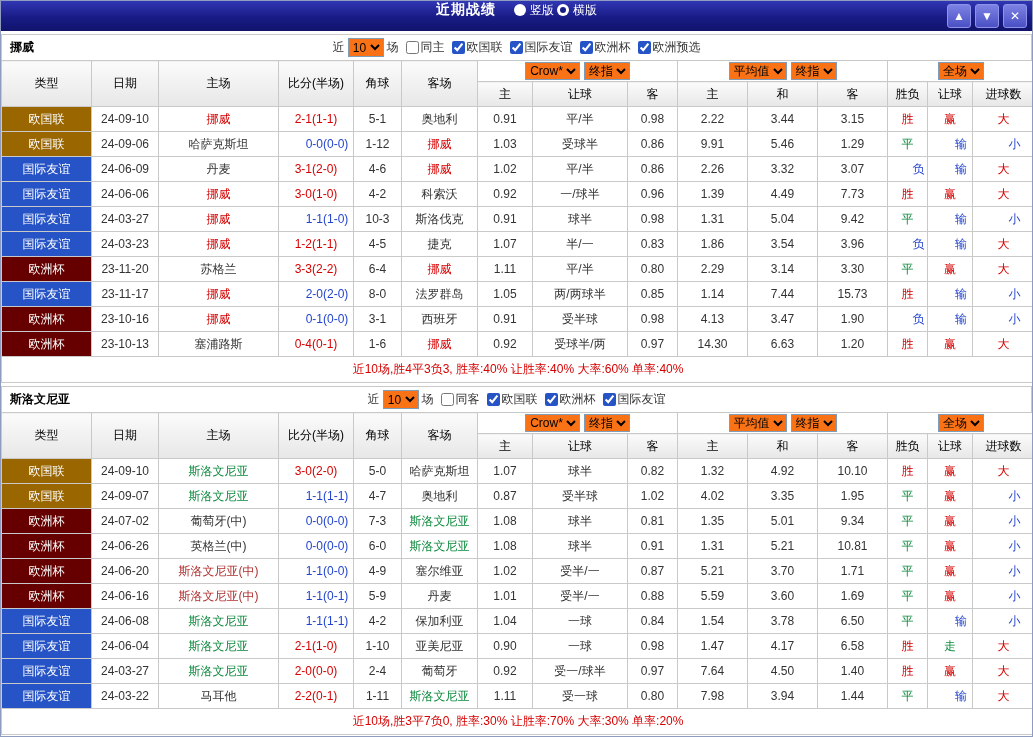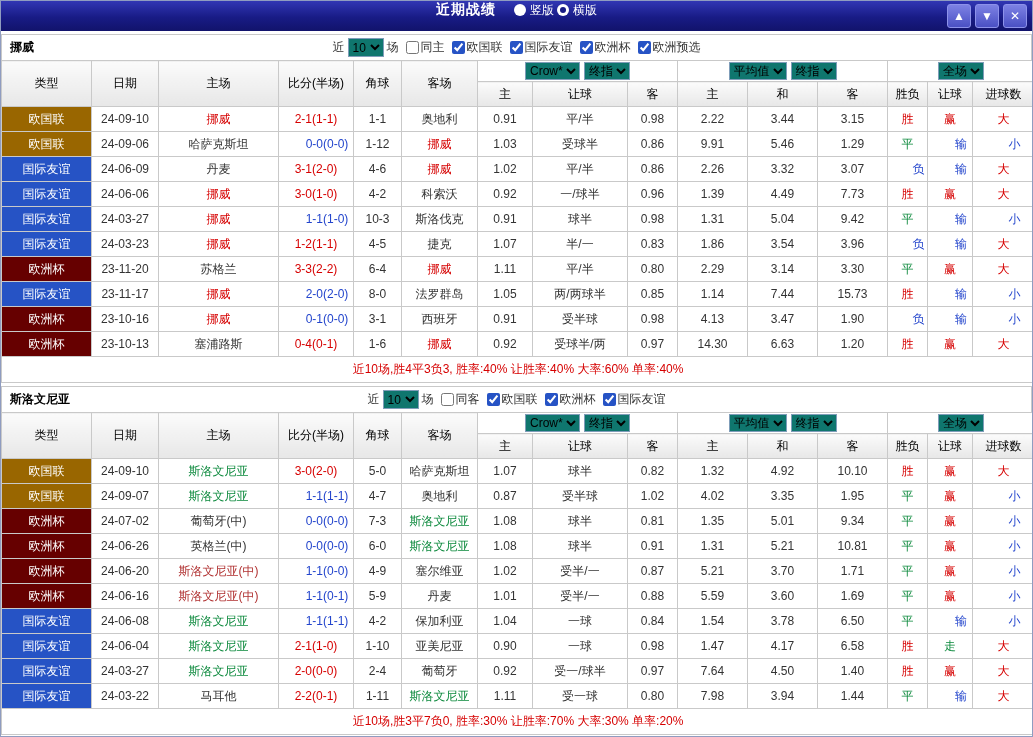--- a/index.html
+++ b/index.html
@@ -25,22 +25,22 @@
              line-height: 22px; text-align: center; cursor: pointer; padding: 0; }
 
   
   .section { margin-top: 3px; }
   .filter-row { height: 26px; border: 1px solid #c9c9c9; border-bottom: none; background: #fff;
                 display: flex; align-items: center; position: relative; font-size: 12px; color: #333; }
   .team-name { position: absolute; left: 8px; font-weight: bold; color: #000; font-size: 12px; }
   .filter-center { margin: 0 auto; display: flex; align-items: center; }
   .filter-center label { display: flex; align-items: center; margin-left: 7px; cursor: pointer; }
   input[type=checkbox] { width: 13px; height: 13px; margin: 0 2px 0 0; accent-color: #2653c5; }
-  select { font-size: 12px; height: 19px; border: 1px solid #7f9db9; background: #0f766e;
-           font-family: inherit; margin: 0 3px; vertical-align: middle; }
+  select { font-size: 12px; height: 19px; border: 1px solid #7f9db9; background: #f97316;
+           font-family: inherit; margin: 0 3px; vertical-align: middle; text-align: center; }
 
   table { width: 100%; border-collapse: collapse; table-layout: fixed; font-size: 12px; }
   th, td { border: 1px solid #c9c9c9; text-align: center; padding: 0 1px; white-space: nowrap; overflow: hidden; }
   thead th { background: linear-gradient(#fbfbfb, #e7e7e7); font-weight: normal; color: #000; height: 25px; }
   thead th.dd-cell { background: #fff; height: 21px; }
   thead th.dd-cell select { height: 18px; margin: 0 2px; }
   tbody td { height: 25px; color: #333; background: #fff; }
   td.type-cell { color: #fff; }
   tfoot td { height: 26px; color: var(--c-red, #e00000); background: #fff; }
 
@@ -146,21 +146,21 @@
             <th>让球</th>
             <th>进球数</th>
           </tr>
         </thead>
       <tbody>
           <tr>
             <td class="type-cell" style="background: rgb(153, 102, 0);">欧国联</td>
             <td>24-09-10</td>
             <td class="c-red">挪威</td>
             <td class="c-red">2-1(1-1)</td>
-            <td>1-1</td>
+            <td>5-1</td>
             <td class="c-dark">奥地利</td>
             <td>0.91</td>
             <td>平/半</td>
             <td>0.98</td>
             <td>2.22</td>
             <td>3.44</td>
             <td>3.15</td>
             <td class="c-red">胜</td>
             <td class="c-red">赢</td>
             <td class="c-red">大</td>

